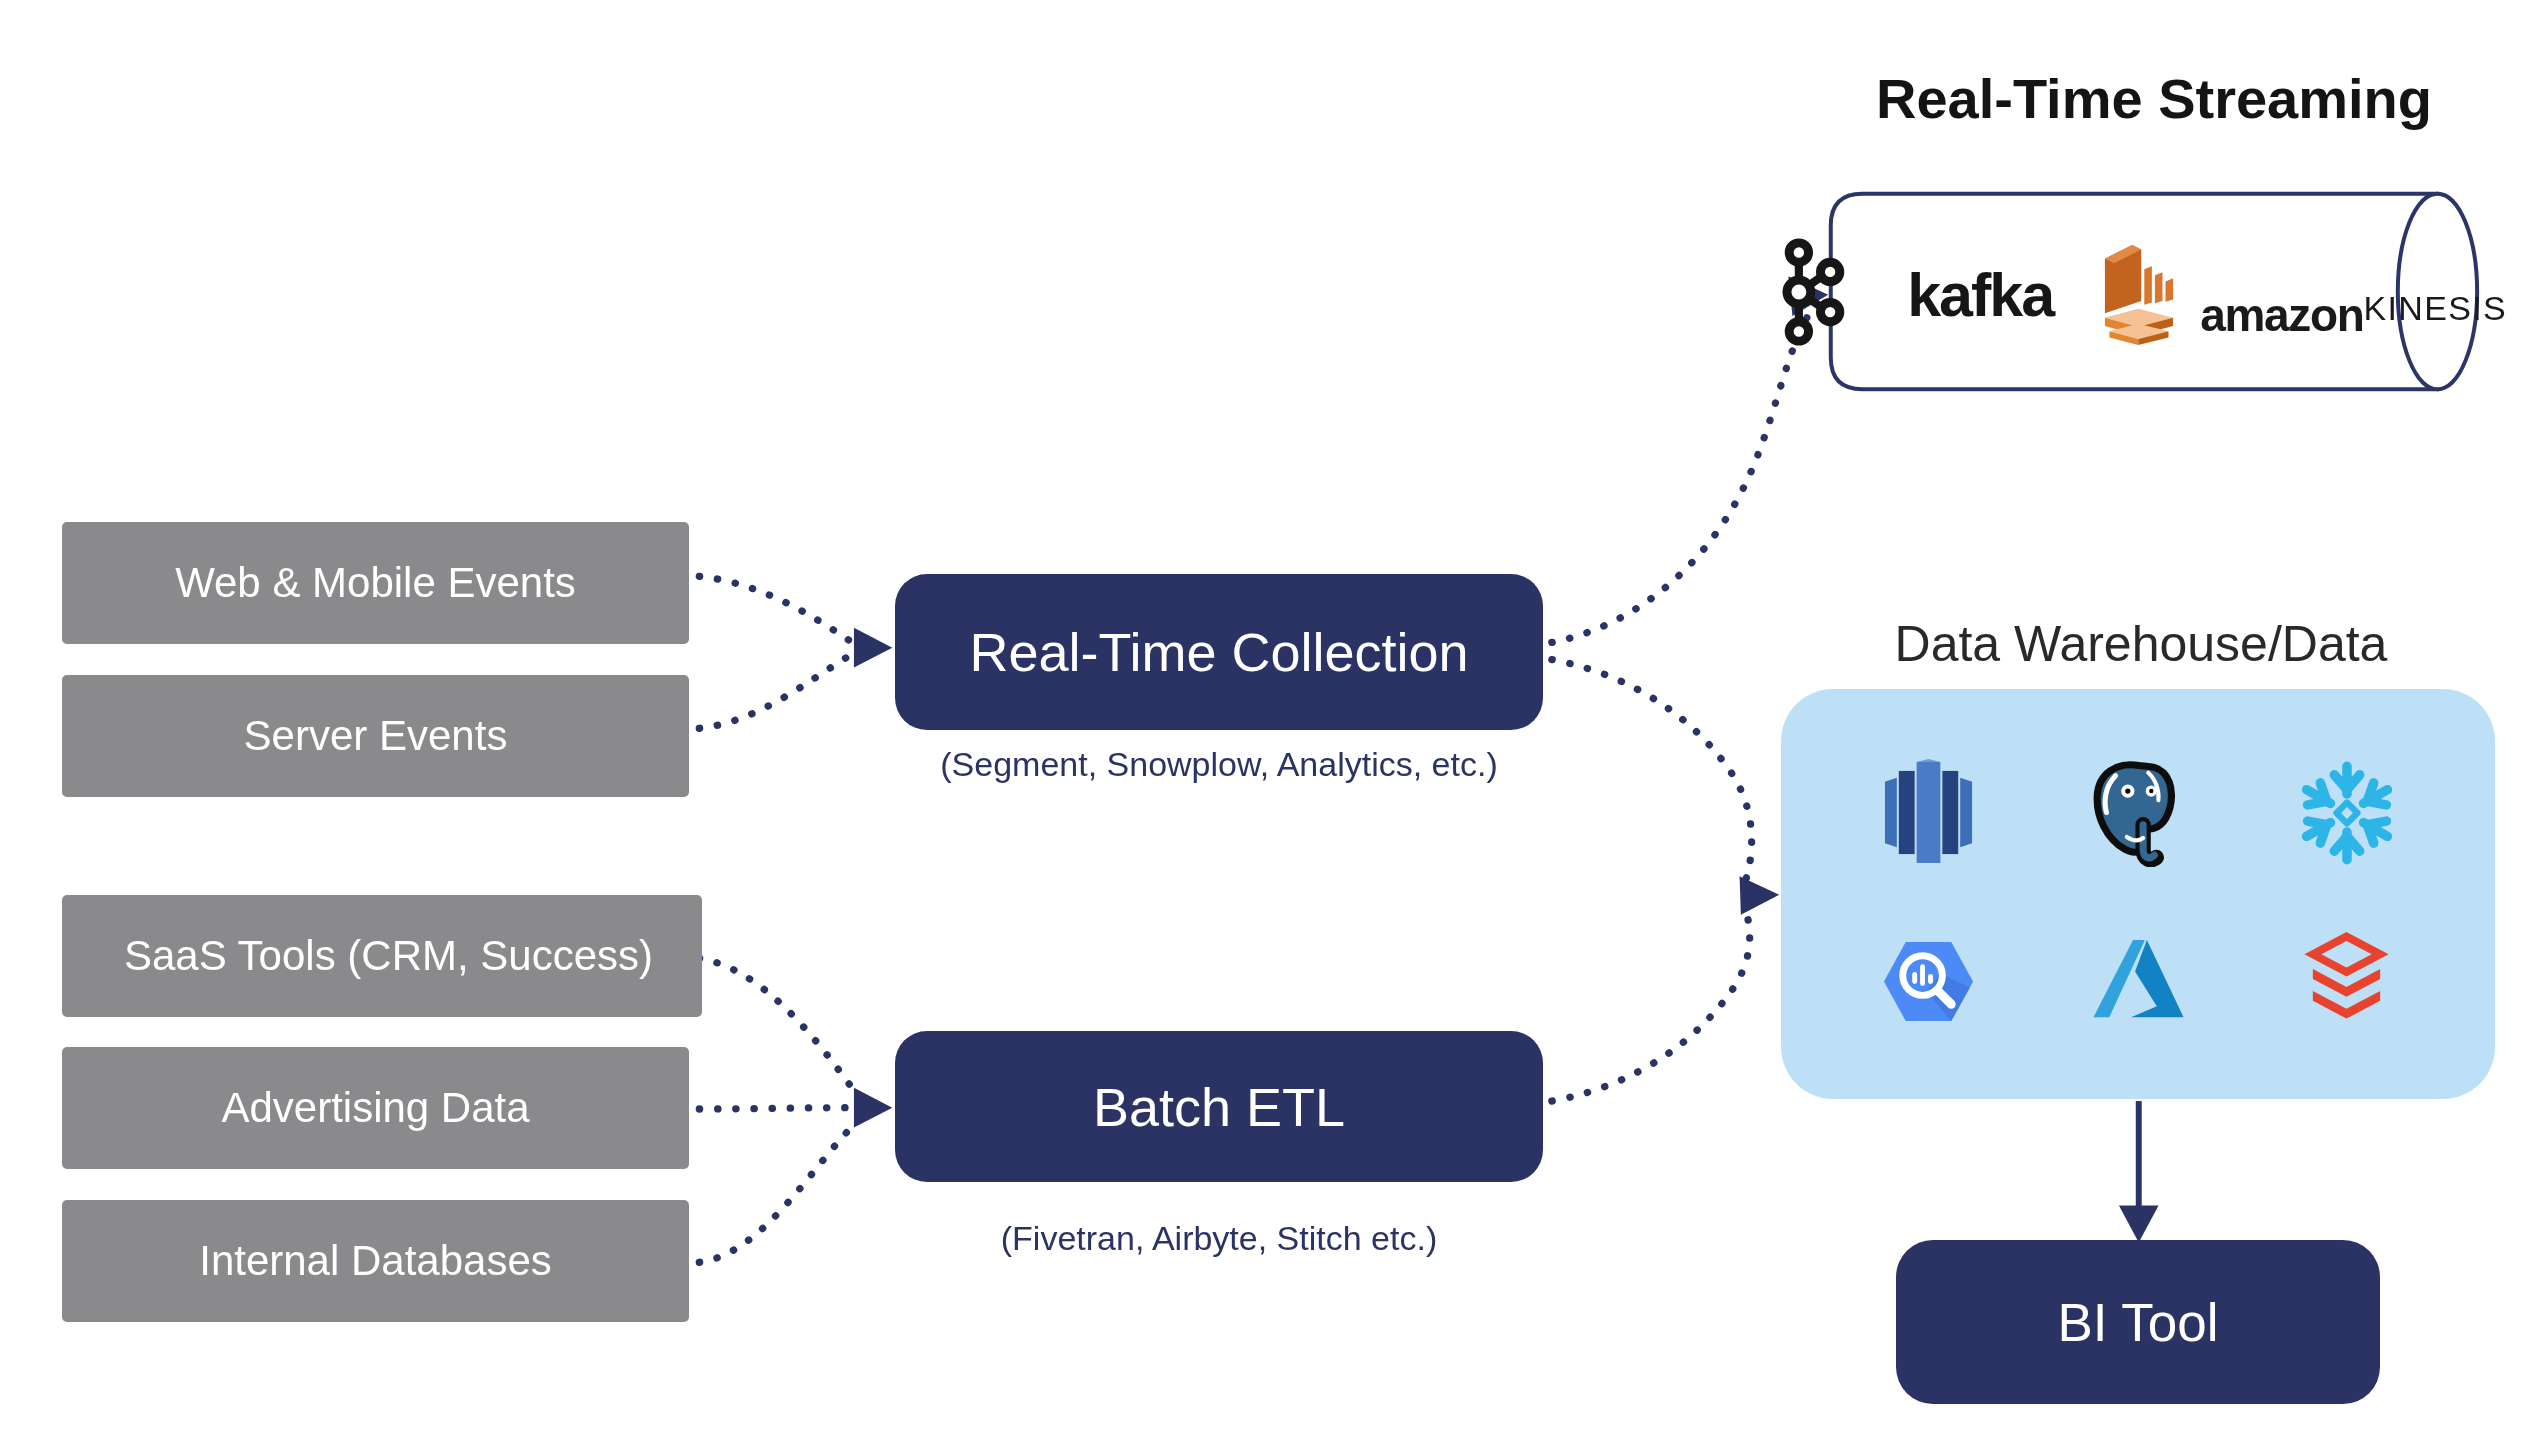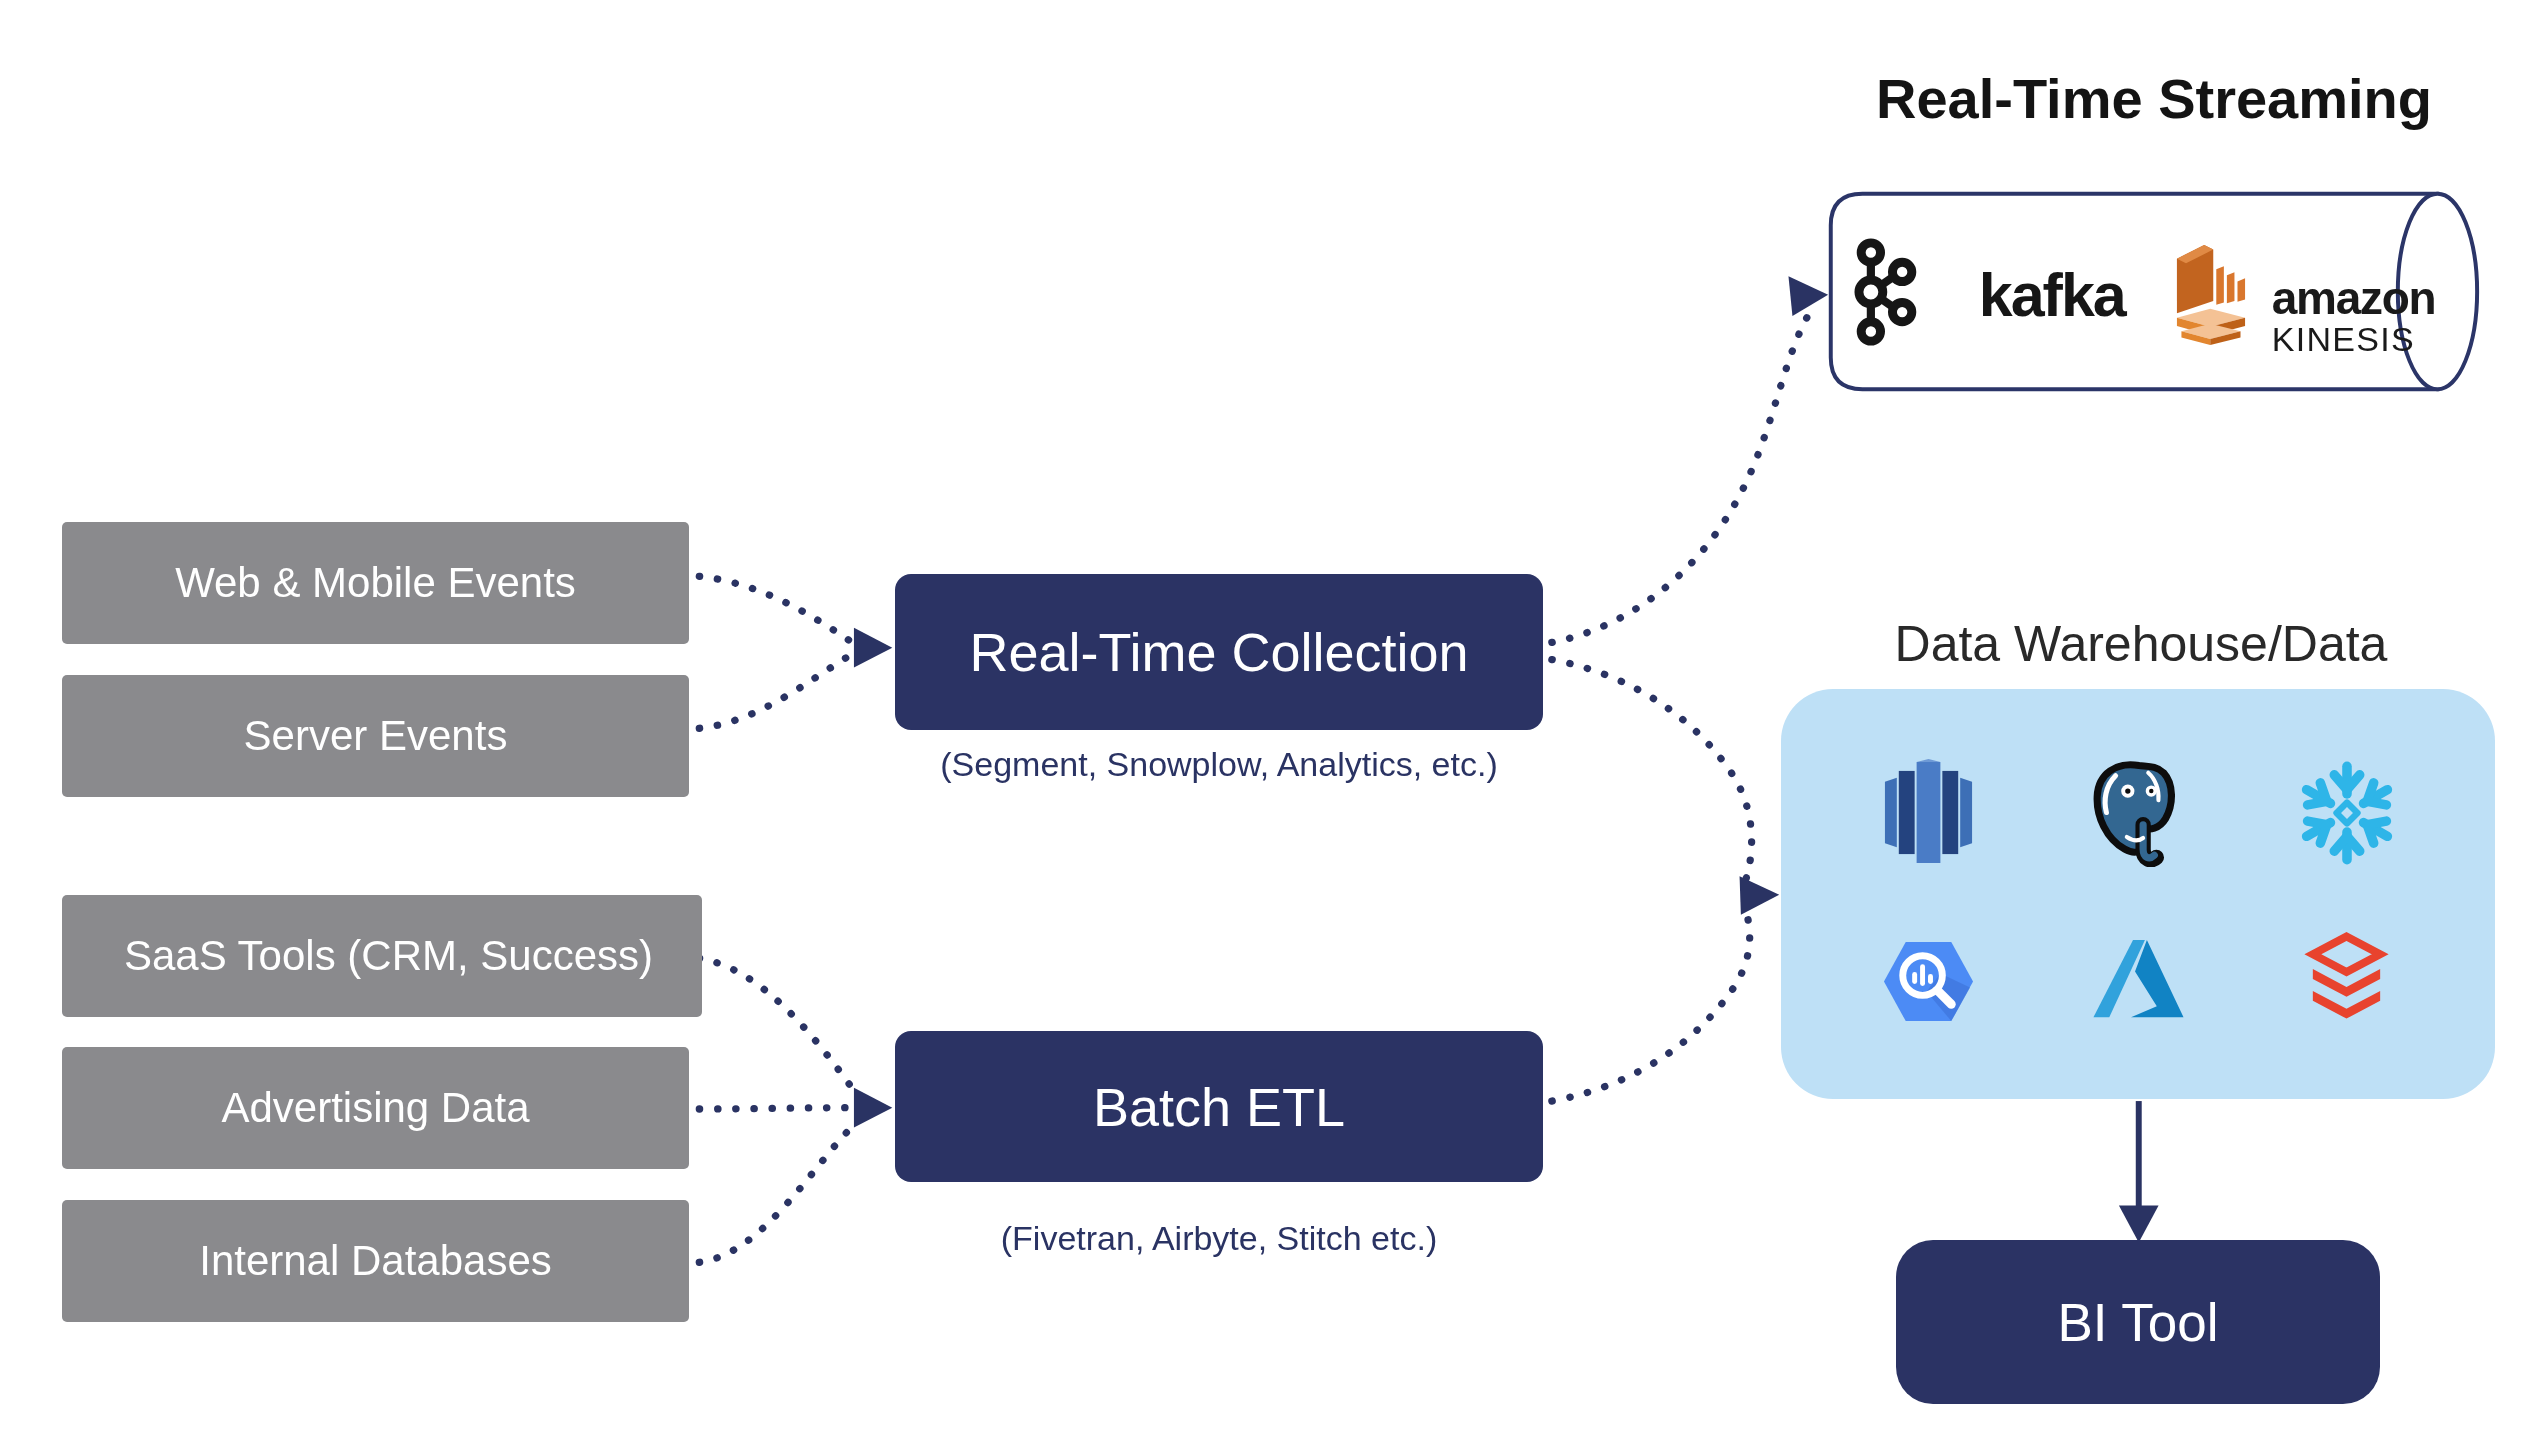--- a/index.html
+++ b/index.html
@@ -5,27 +5,27 @@
   html,body{margin:0;padding:0;background:#ffffff;width:2538px;height:1452px;overflow:hidden;
     font-family:"Liberation Sans","DejaVu Sans",sans-serif;}
   #stage{position:relative;width:2538px;height:1452px;background:#ffffff;}
   #arrow-layer{position:absolute;left:0;top:0;width:2538px;height:1452px;z-index:1;}
   .abs{position:absolute;z-index:2;}
   .heading{font-weight:700;color:#141414;text-align:center;white-space:nowrap;}
   .heading2{font-weight:500;color:#292929;text-align:center;white-space:nowrap;}
   .gray-box{left:62px;width:627px;height:122px;background:#8A8A8D;border-radius:5px;
     display:flex;align-items:center;justify-content:center;}
   .gray-box span{color:#fff;font-size:42px;white-space:nowrap;}
-  .navy-box{background:#2B3364;border-radius:16px;display:flex;align-items:center;justify-content:center;}
+  .navy-box{background:#2B3364;border-radius:32px;display:flex;align-items:center;justify-content:center;}
   .navy-box span{color:#fff;font-size:54px;white-space:nowrap;}
   .caption{color:#2A3363;font-size:34px;text-align:center;white-space:nowrap;}
   #cyl-content{left:1850px;top:202px;width:588px;height:182px;display:flex;align-items:center;
     justify-content:center;gap:17px;}
   .kafka-word{font-size:61px;font-weight:700;letter-spacing:-2px;color:#161616;margin-top:4px;white-space:nowrap;margin-left:42px;}
-  .kinesis-words{display:flex;flex-direction:column;line-height:1.05;color:#1A1A1A;margin-top:45px;}
+  .kinesis-words{display:flex;flex-direction:row;line-height:1.05;color:#1A1A1A;margin-top:45px;}
   .kinesis-top{font-size:46px;font-weight:700;letter-spacing:-1.3px;}
   .kinesis-bottom{font-size:34px;font-weight:400;letter-spacing:1.3px;}
   #wh-box{left:1781px;top:689px;width:714px;height:410px;background:#BEE0F6;border-radius:52px;}
   #wh-icons{left:1830px;top:735px;width:615px;height:324px;display:grid;
     grid-template-columns:repeat(3,1fr);grid-template-rows:1fr 1fr;justify-items:center;align-items:center;
     column-gap:13.2px;row-gap:13.2px;}
   .wh-icon{display:flex;align-items:center;justify-content:center;}
 </style>
 </head>
 <body>

